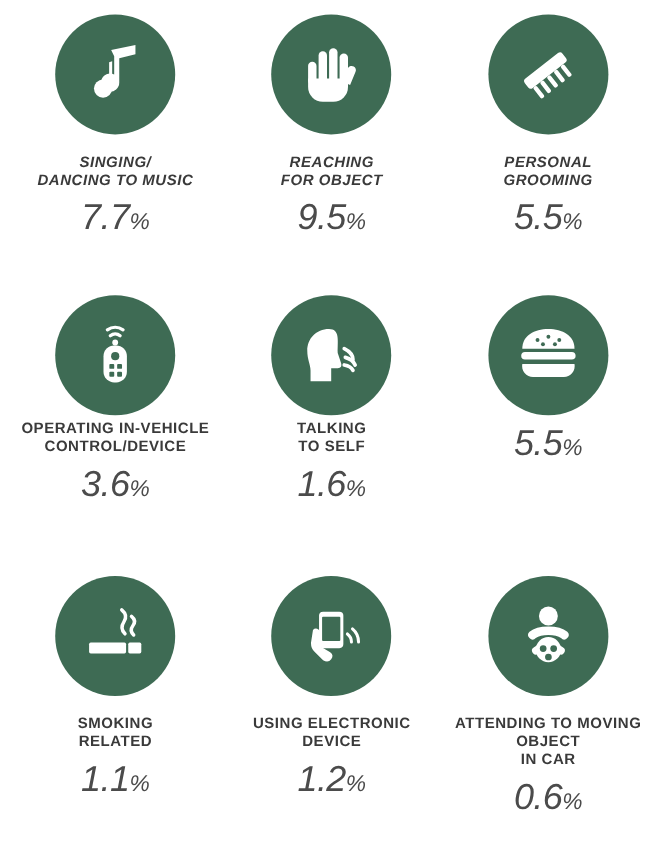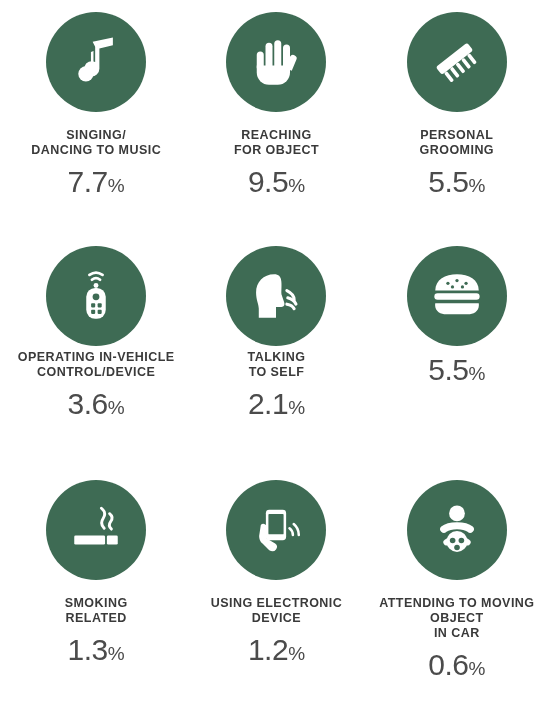--- a/index.html
+++ b/index.html
@@ -52,30 +52,31 @@
     line-height: 15px;
     text-transform: uppercase;
     white-space: pre-line;
   }
   .value {
     margin-top: 9px;
     text-align: right;
     color: #4b4b4b;
     font-weight: normal;
     line-height: 1;
+    font-style: italic;
   }
   .value .num {
     font-size: 30px;
     letter-spacing: -0.5px;
   }
   .value .pct {
     font-size: 19px;
   }
   
-  .row1 .label { margin-top: 16px; }
+  .row1 .label { margin-top: 16px; font-style: italic; }
   .row2 .label { margin-top: 4px; }
   .row3 .label { margin-top: 16px; }
 </style>
 </head>
 <body>
 
 <div class="grid">
 
   <div class="cell row1">
     <div class="circle">
@@ -152,21 +153,21 @@
       <span>
         <svg width="58" height="58" viewBox="0 0 64 64" fill="#ffffff">
           <path d="M30 8 C18 8 10 17 10 28 C10 36 13 41 13 46 L13 56 L32 56 L32 44 L38 44 C41 44 42 42 41 39 L38 30 C38 18 40 8 30 8 Z"></path>
           <path d="M44 26 q8 4 8 10" stroke="#ffffff" stroke-width="3.4" fill="none" stroke-linecap="round"></path>
           <path d="M45 34 q7 2 9 7" stroke="#ffffff" stroke-width="3.4" fill="none" stroke-linecap="round"></path>
           <path d="M44 41 q6 1 8 5" stroke="#ffffff" stroke-width="3.4" fill="none" stroke-linecap="round"></path>
         </svg>
       </span>
     </div>
     <div class="label"><span>TALKING</span><br><span>TO SELF</span></div>
-    <div class="value"><span class="num">2.1</span><span class="pct">%</span></div>
+    <div class="value"><span class="num">1.6</span><span class="pct">%</span></div>
   </div>
 
   <div class="cell row2">
     <div class="circle">
       <span>
         <svg width="58" height="58" viewBox="0 0 64 64" fill="#ffffff">
           <path d="M8 26 C8 14 19 8 32 8 C45 8 56 14 56 26 Z"></path>
           <circle cx="22" cy="18" r="1.8" fill="#3e6b54"></circle>
           <circle cx="32" cy="15" r="1.8" fill="#3e6b54"></circle>
           <circle cx="42" cy="18" r="1.8" fill="#3e6b54"></circle>
@@ -185,21 +186,21 @@
       <span>
         <svg width="58" height="58" viewBox="0 0 64 64" fill="#ffffff">
           <path d="M38 8 q6 5 2 11 q-4 6 1 11" stroke="#ffffff" stroke-width="3.2" fill="none" stroke-linecap="round"></path>
           <path d="M47 14 q5 4 1 9 q-3 4 1 8" stroke="#ffffff" stroke-width="3.2" fill="none" stroke-linecap="round"></path>
           <rect x="8" y="38" width="34" height="10" rx="1.5"></rect>
           <rect x="44" y="38" width="12" height="10" rx="1.5"></rect>
         </svg>
       </span>
     </div>
     <div class="label"><span>SMOKING</span><br><span>RELATED</span></div>
-    <div class="value"><span class="num">1.3</span><span class="pct">%</span></div>
+    <div class="value"><span class="num">1.1</span><span class="pct">%</span></div>
   </div>
 
   <div class="cell row3">
     <div class="circle">
       <span>
         <svg width="54" height="54" viewBox="0 0 64 64" fill="#ffffff">
           <rect x="20" y="8" width="24" height="36" rx="4"></rect>
           <rect x="23" y="13" width="18" height="24" rx="1" fill="#3e6b54"></rect>
           <path d="M14 26 a4 4 0 0 1 7 2 l0 14 l10 6 q4 3 1 7 q-3 4 -8 1 L16 48 q-4 -3 -4 -9 Z"></path>
           <path d="M48 30 q4 3 4 8" stroke="#ffffff" stroke-width="3" fill="none" stroke-linecap="round"></path>

